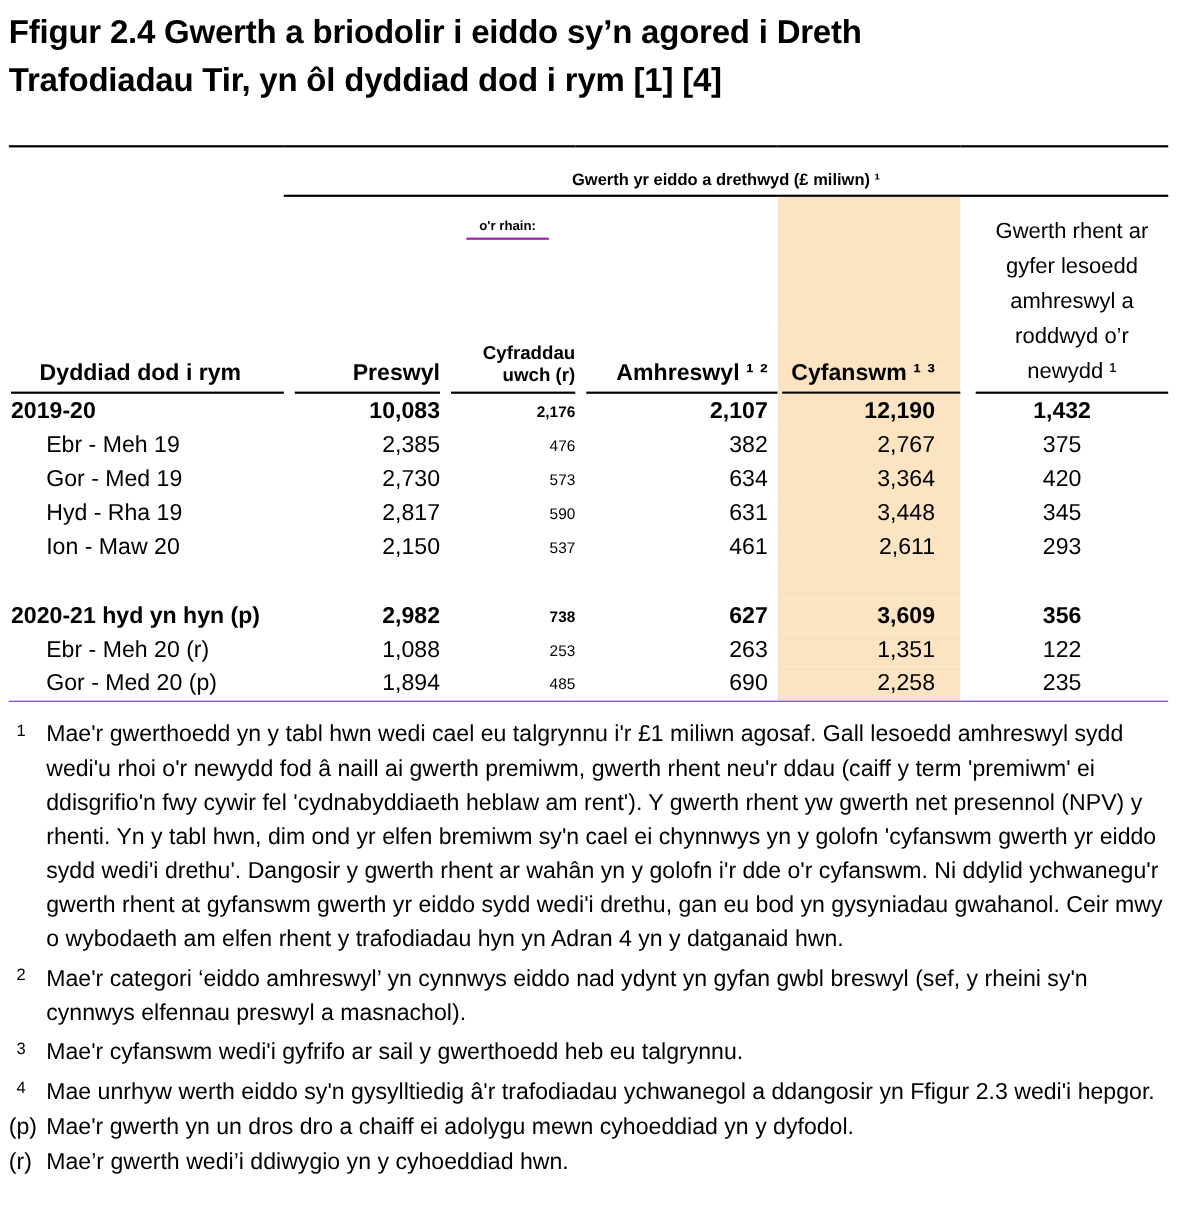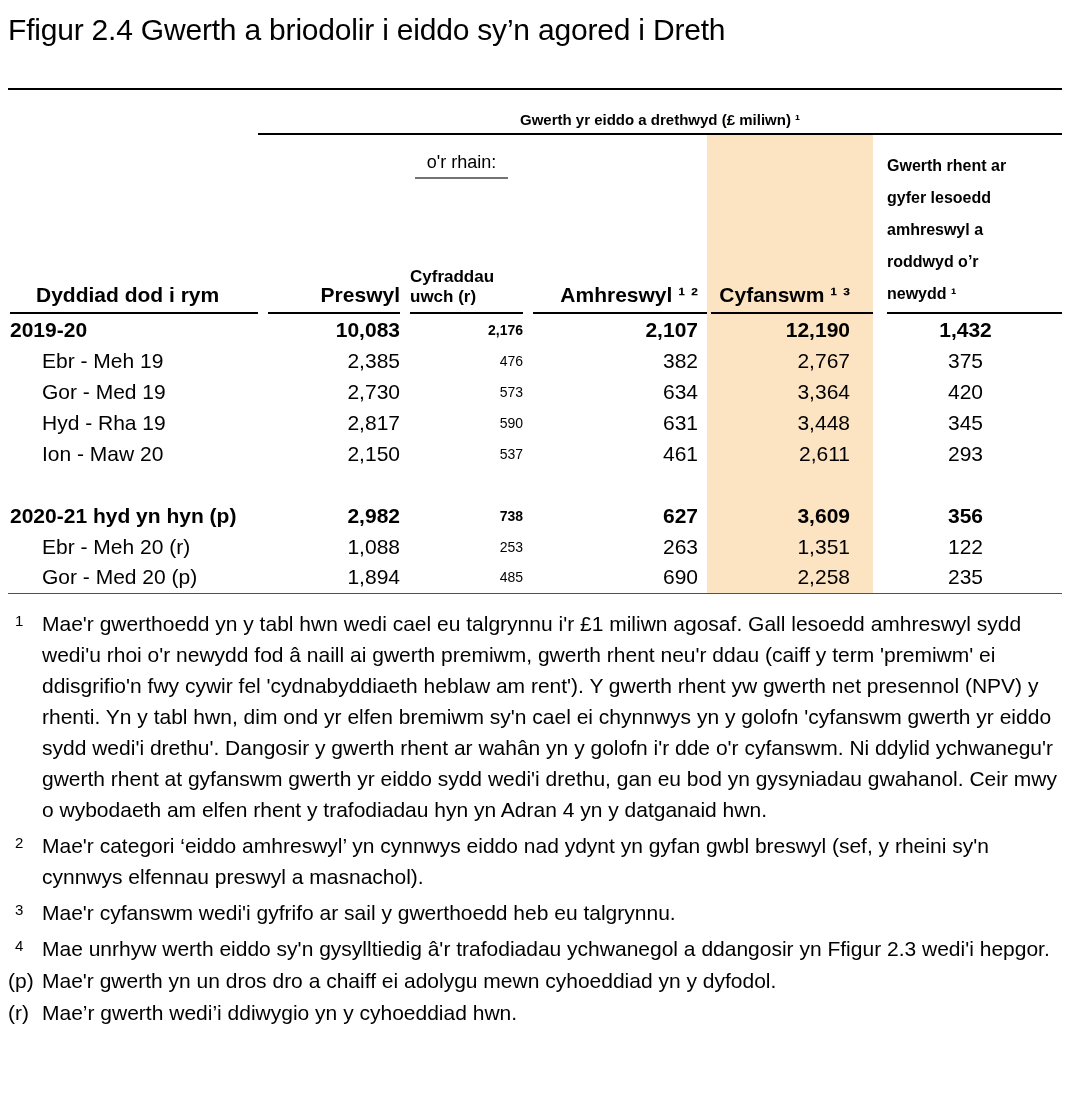--- a/index.html
+++ b/index.html
@@ -4,21 +4,21 @@
 <style>
   * { box-sizing: border-box; }
   html, body { margin: 0; padding: 0; }
   body {
     width: 1077px; height: 1115px; overflow: hidden;
     background: #ffffff; color: #000000;
     font-family: "Liberation Sans", "DejaVu Sans", sans-serif;
     padding: 8px 15px 0 8px;
   }
   .title {
-    font-size: 30px; font-weight: normal; line-height: 44px;
+    font-size: 30px; font-weight: bold; line-height: 44px;
     letter-spacing: -0.2px; margin: 0;
   }
   table.figure {
     border-collapse: collapse; table-layout: fixed;
     width: 1054px; margin-top: 36px;
     border-top: 2px solid #000;
   }
   td { padding: 0; vertical-align: bottom; }
   .hl { background: var(--highlight, #fce4c3); }
 
@@ -31,38 +31,38 @@
   .group-underline {
     border-bottom: 2px solid #000; text-align: center;
     font-weight: bold; font-size: 15px; padding: 12px 0 5px 0;
     white-space: nowrap;
   }
 
   
   tr.row-ofwhich { height: 112px; }
   td.ofwhich-cell { vertical-align: top; text-align: center; padding-top: 17px; }
   .ofwhich {
-    display: inline-block; font-weight: normal; font-size: 18px;
-    border-bottom: 2px solid #737373; padding: 0 12px 4px 12px; white-space: nowrap;
+    display: inline-block; font-weight: bold; font-size: 12px;
+    border-bottom: 2px solid #a21caf; padding: 0 12px 4px 12px; white-space: nowrap;
   }
   td.rent-cell { vertical-align: bottom; padding-left: 14px; }
   .rent-hdr {
-    border-bottom: 2px solid #000; 
-    font-weight: bold; font-size: 16px; line-height: 32px; padding-bottom: 2px;
+    border-bottom: 2px solid #000; text-align: center;
+    font-weight: normal; font-size: 20px; line-height: 32px; padding-bottom: 2px;
   }
 
   
   tr.row-headers { height: 60px; }
   tr.row-headers td { padding-left: 10px; }
   tr.row-headers td.cell-date { padding-left: 2px; }
   tr.row-headers td.cell-total { padding-left: 4px; }
   .hdr-u { border-bottom: 2px solid #000; padding-bottom: 5px; font-weight: bold; white-space: nowrap; }
   .h-left  { text-align: left; padding-left: 26px; font-size: 21px; margin-top: 36px; }
   .h-right { text-align: right; font-size: 21px; }
-  .h-center{ text-align: left; }
+  .h-center{ text-align: right; }
   .h-small { font-size: 17px; line-height: 20px; font-weight: bold; }
   .pr9  { padding-right: 9px; }
   .pr23 { padding-right: 23px; }
 
   
   tr.row-data { height: 31px; }
   tr.row-data td { font-size: 21px; text-align: right; vertical-align: middle; }
   tr.row-data td.cell-label { text-align: left; padding-left: 34px; }
   tr.row-data.r-bold td { font-weight: bold; }
   tr.row-data.r-bold td.cell-label { padding-left: 2px; margin-left: 24px; }
@@ -80,20 +80,21 @@
   .footnote.tight { margin-top: 1px; }
   .fn-marker { width: 34px; flex: none; font-size: 21px; line-height: 31px; }
   .fn-marker.sup { font-size: 15px; line-height: 26px; padding-left: 7px; }
   .fn-text { flex: 1; font-size: 21px; line-height: 31px; }
 </style>
 </head>
 <body>
 
 <h1 class="title">
   <span>Ffigur 2.4  Gwerth a briodolir i eiddo sy’n agored i Dreth</span><br>
+  <span>Trafodiadau Tir, yn ôl dyddiad dod i rym [1] [4]</span>
 </h1>
 
 <table class="figure">
   <colgroup>
     <col class="c1">
       <col class="c2">
       <col class="c3">
       <col class="c4">
       <col class="c5">
       <col class="c6">

